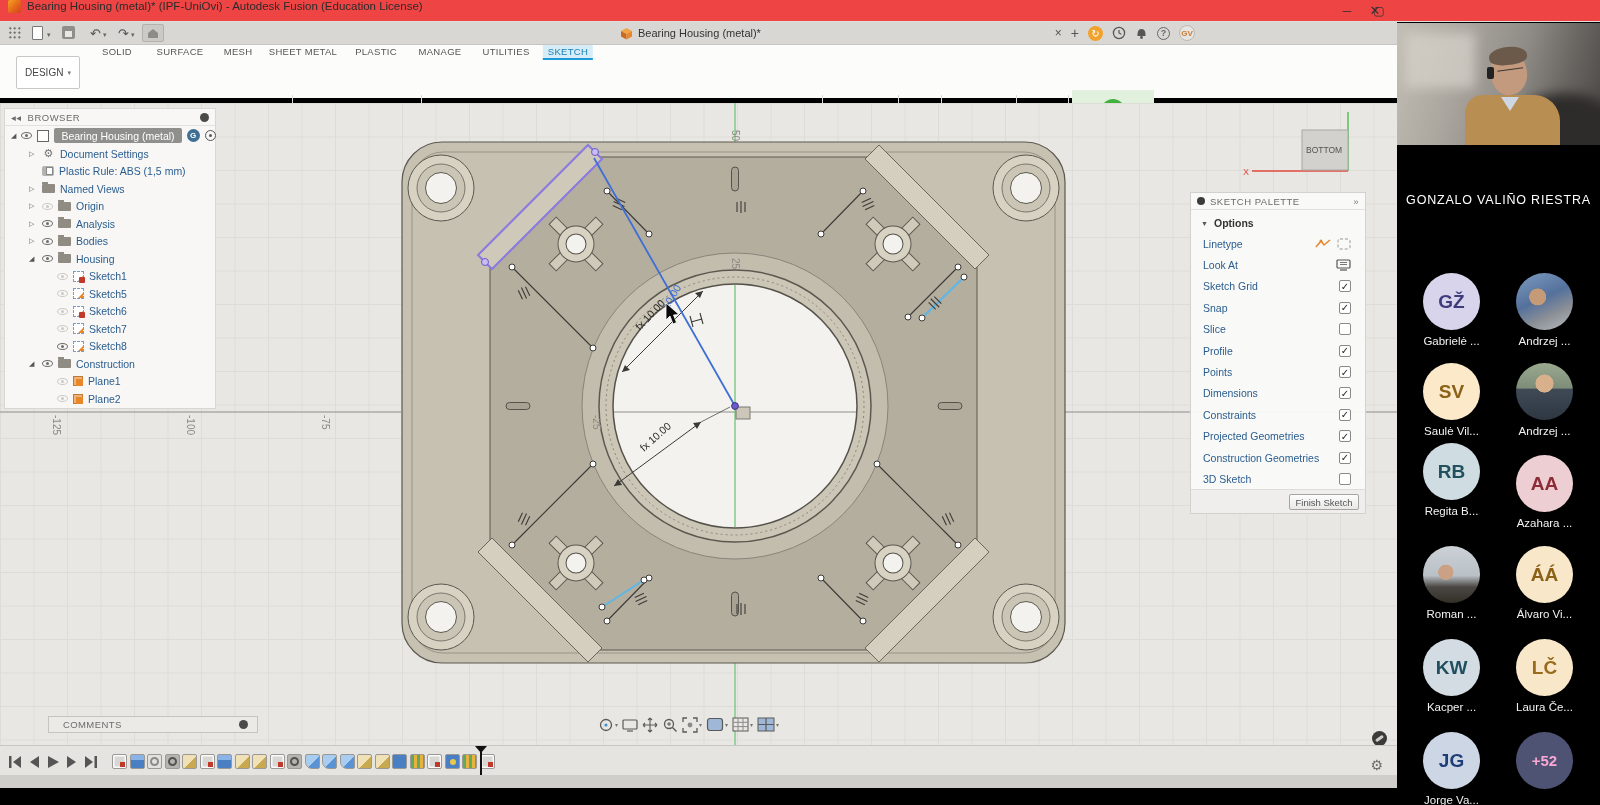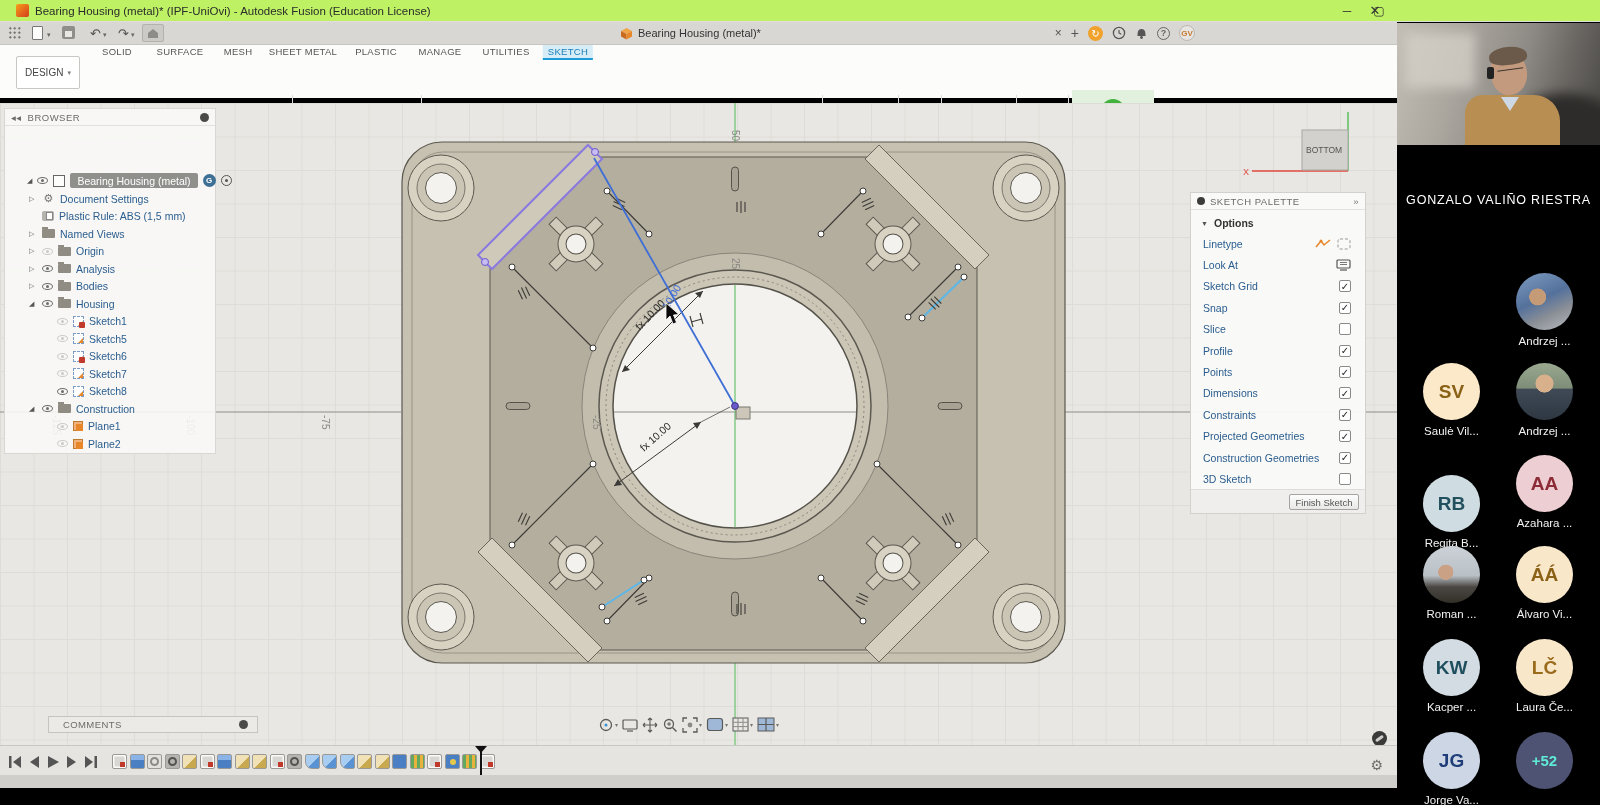--- a/index.html
+++ b/index.html
@@ -4,22 +4,22 @@
 <style>
   * { margin:0; padding:0; box-sizing:border-box; }
   html,body { width:1600px; height:805px; overflow:hidden; background:#000;
               font-family:"Liberation Sans", sans-serif; }
   #root { position:relative; width:1600px; height:805px; background:#000; }
 
   
   .app { position:absolute; left:0; top:0; width:1397px; height:788px; background:#e9e7e3; }
 
   
-  .titlebar { position:absolute; left:0; top:0; width:1600px; height:22px; background:#bef264;
-              border-bottom:1px solid #e0dedc; display:flex; align-items:center;padding-left:8px; }
+  .titlebar { position:absolute; left:0; top:0; width:1600px; height:22px; background:#ef4444;
+              border-bottom:1px solid #e0dedc; display:flex; align-items:flex-start; }
   .fusion-logo { width:13px; height:13px; margin:0 6px 0 8px; border-radius:2px;
                  background:linear-gradient(135deg,#f6a21c 0%,#e2621b 60%,#d43f1e 100%); }
   .title-text { font-size:11.5px; color:#2b2b2b; }
   .win-controls { position:absolute; right:206px; top:0; display:flex; }
   .win-btn { width:30px; height:21px; display:flex; align-items:center; justify-content:center;
              font-size:12px; color:#333; }
   .win-close { position:absolute; left:1360px; top:0; width:30px; height:21px; display:flex;
                align-items:center; justify-content:center; font-size:13px; color:#333; }
 
   
@@ -102,21 +102,21 @@
   .sk-ic::after { content:""; position:absolute; right:0; bottom:0; width:0; height:0;
                   border-left:5px solid transparent; border-bottom:5px solid #e8872a; }
   .sk-ic.locked::before { content:""; position:absolute; right:-2px; bottom:-2px; width:6px; height:6px;
                   background:#c0392b; border-radius:1px; z-index:1; }
   .plane-ic { width:10px; height:10px; background:#f0b27a; border:1px solid #c07a30; position:relative; flex:none; }
   .plane-ic::after { content:""; position:absolute; left:2px; top:2px; width:7px; height:7px; background:#e8872a; }
   .gear-glyph { color:#777; font-size:11px; width:13px; text-align:center; flex:none; }
   .rule-ic { width:12px; height:10px; background:#b5b3ae; border-radius:2px; position:relative; flex:none; }
   .rule-ic::after { content:""; position:absolute; right:1px; bottom:1px; width:5px; height:6px;
                     background:#fff; border:1px solid #888; }
-  .root-row { display:flex; align-items:center; gap:5px; height:19px; padding-left:22px;margin-top:45px; }
+  .root-row { display:flex; align-items:center; gap:5px; height:19px; padding-left:6px; }
   .root-pill { background:#8f8f8c; color:#fff; font-size:10.5px; padding:1.5px 7px; border-radius:2px;
                white-space:nowrap; }
   .comp-ic { width:12px; height:12px; background:#fdfdfc; border:1px solid #666; flex:none; }
   .g-circle { width:13px; height:13px; border-radius:50%; background:#3e6f95; color:#fff; font-size:8px;
               font-weight:bold; display:flex; align-items:center; justify-content:center; flex:none; }
   .target-ic { width:11px; height:11px; border:1.2px solid #555; border-radius:50%; position:relative; flex:none; }
   .target-ic::after { content:""; position:absolute; left:3px; top:3px; width:3px; height:3px;
                       border-radius:50%; background:#555; }
 
   
@@ -1000,35 +1000,41 @@
     <span class="v-blob v-dark"></span>
     <span class="v-body"></span>
     <span class="v-collar"></span>
     <span class="v-head"></span>
     <span class="v-hair"></span>
     <span class="v-glasses"></span>
     <span class="v-headset"></span>
   </div>
   <div class="presenter-name">GONZALO VALIÑO RIESTRA</div>
 
+  <div class="ptile" style="left:8px;top:250px">
+        <div class="pavatar" style="background: rgb(216, 212, 236); color: rgb(63, 60, 126);">
+          <span>GŽ</span>
+        </div>
+        <div class="pname">Gabrielė ...</div>
+      </div>
   <div class="ptile" style="left:101px;top:250px">
         <div class="pavatar photo1"></div>
         <div class="pname">Andrzej ...</div>
       </div>
   <div class="ptile" style="left:8px;top:340px">
         <div class="pavatar" style="background: rgb(251, 233, 201); color: rgb(138, 97, 22);">
           <span>SV</span>
         </div>
         <div class="pname">Saulė Vil...</div>
       </div>
   <div class="ptile" style="left:101px;top:340px">
         <div class="pavatar photo2"></div>
         <div class="pname">Andrzej ...</div>
       </div>
-  <div class="ptile" style="left:8px;top:452px">
+  <div class="ptile" style="left:8px;top:420px">
         <div class="pavatar" style="background: rgb(207, 221, 226); color: rgb(35, 80, 94);">
           <span>RB</span>
         </div>
         <div class="pname">Regita B...</div>
       </div>
   <div class="ptile" style="left:101px;top:432px">
         <div class="pavatar" style="background: rgb(237, 206, 210); color: rgb(140, 44, 54);">
           <span>AA</span>
         </div>
         <div class="pname">Azahara ...</div>
@@ -1055,18 +1061,18 @@
         </div>
         <div class="pname">Laura Če...</div>
       </div>
   <div class="ptile" style="left:8px;top:709px">
         <div class="pavatar" style="background: rgb(204, 214, 228); color: rgb(31, 61, 120);">
           <span>JG</span>
         </div>
         <div class="pname">Jorge Va...</div>
       </div>
   <div class="ptile" style="left:101px;top:709px">
-        <div class="pavatar" style="font-size: 15px; background: rgb(78, 83, 116); color: #5eead4;">
+        <div class="pavatar" style="font-size: 15px; background: rgb(78, 83, 116); color: #f9a8d4;">
           <span>+52</span>
         </div>
       </div>
 </div>
 </div>
 
 </body></html>

